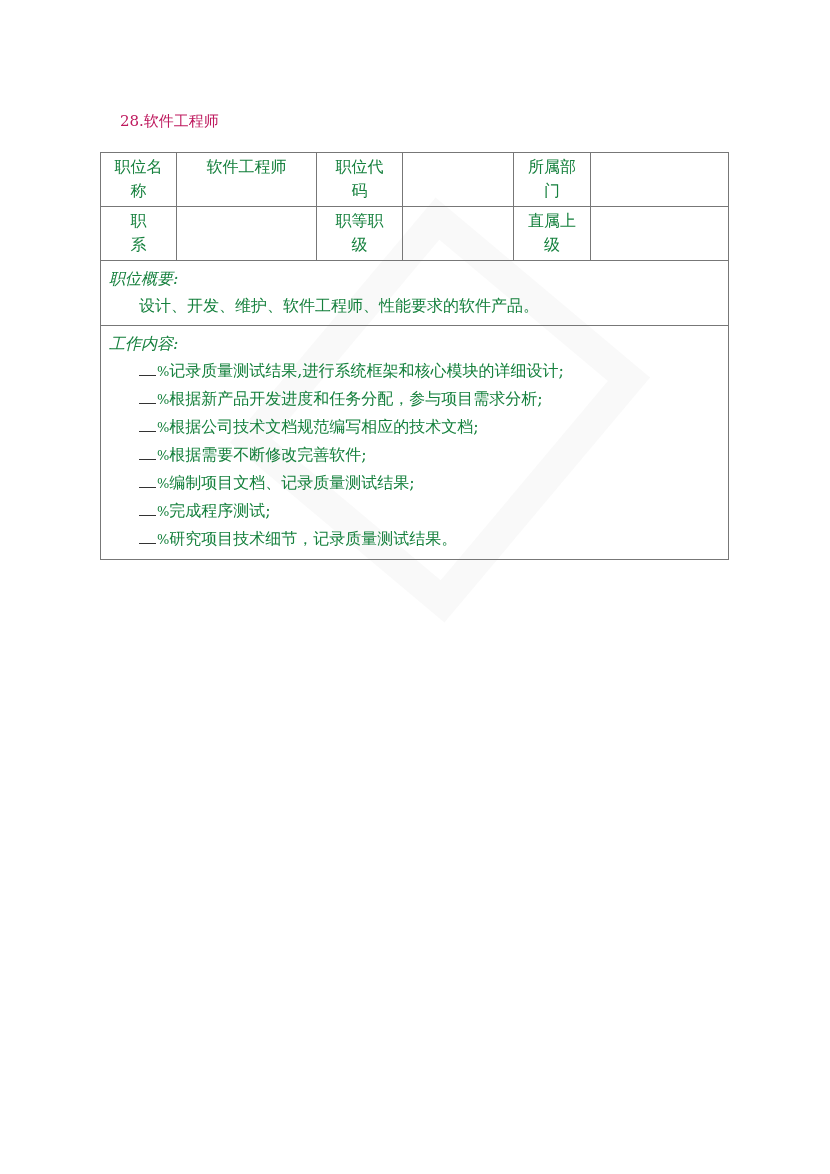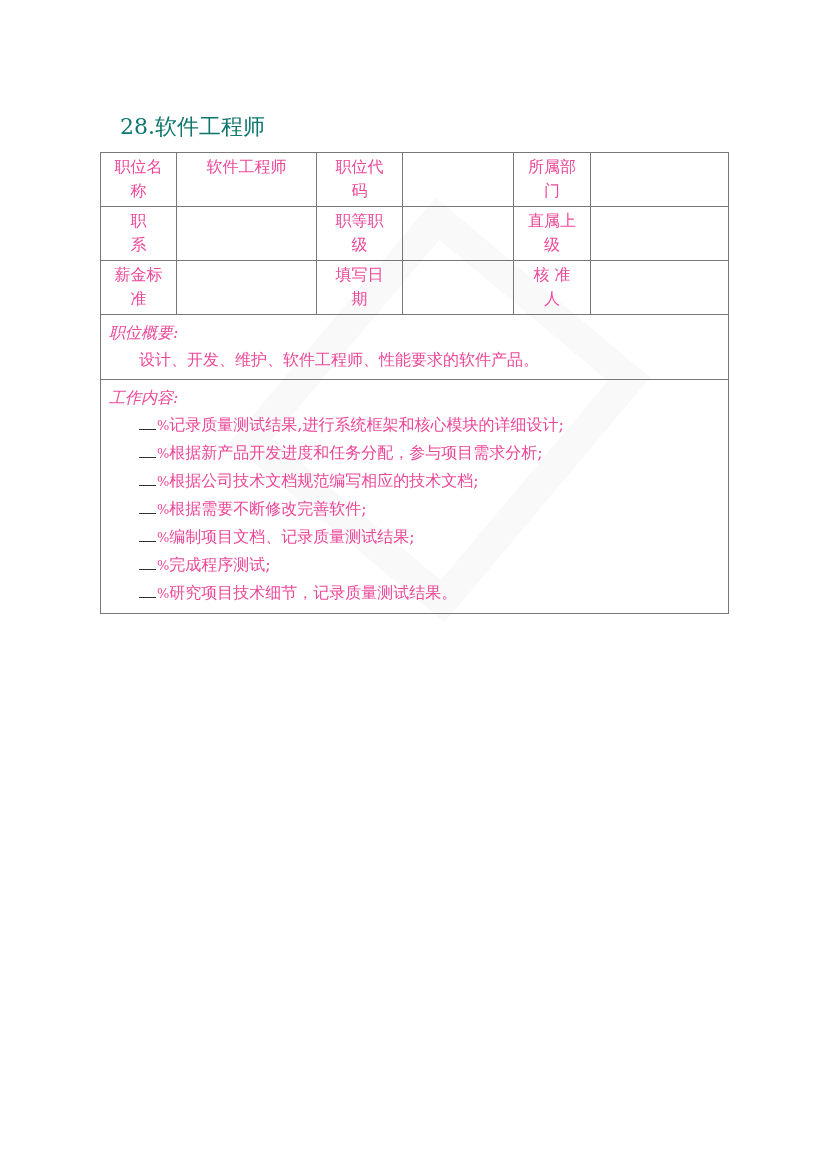--- a/index.html
+++ b/index.html
@@ -3,28 +3,28 @@
 <meta charset="utf-8">
 <style>
   html, body { margin: 0; padding: 0; background: #ffffff; }
   body {
     width: 830px; height: 1174px; position: relative; overflow: hidden;
     font-family: "DejaVu Serif", "Liberation Serif", serif;
     color: #222;
   }
   .page-title {
     position: absolute; left: 120px; top: 112px;
-    font-size: 22px; color: #0f766e;
+    font-size: 15px; color: #be185d;
   }
   table.info {
     position: absolute; left: 100px; top: 152px;
     width: 628px;
     border-collapse: collapse;
     table-layout: fixed;
-    font-size: 16px; color: #ec4899;
+    font-size: 16px; color: #15803d;
   }
   table.info td {
     border: 1px solid #777;
     padding: 0;
     vertical-align: top;
   }
   .lbl {
     text-align: center;
     line-height: 24px;
     padding: 2px 4px 3px 4px !important;
@@ -97,37 +97,20 @@
       <div>级</div>
     </td>
     <td class="val"></td>
     <td class="lbl">
       <div>直属上</div>
       <div>级</div>
     </td>
     <td class="val"></td>
   </tr>
 
-  <tr class="r">
-    <td class="lbl">
-      <div>薪金标</div>
-      <div>准</div>
-    </td>
-    <td class="val"></td>
-    <td class="lbl">
-      <div>填写日</div>
-      <div>期</div>
-    </td>
-    <td class="val"></td>
-    <td class="lbl">
-      <div>核 准</div>
-      <div>人</div>
-    </td>
-    <td class="val"></td>
-  </tr>
 
   <tr>
     <td colspan="6" class="block">
       <span class="head">职位概要:</span>
       <span class="line">设计、开发、维护、软件工程师、性能要求的软件产品。</span>
     </td>
   </tr>
 
   <tr>
     <td colspan="6" class="block">

